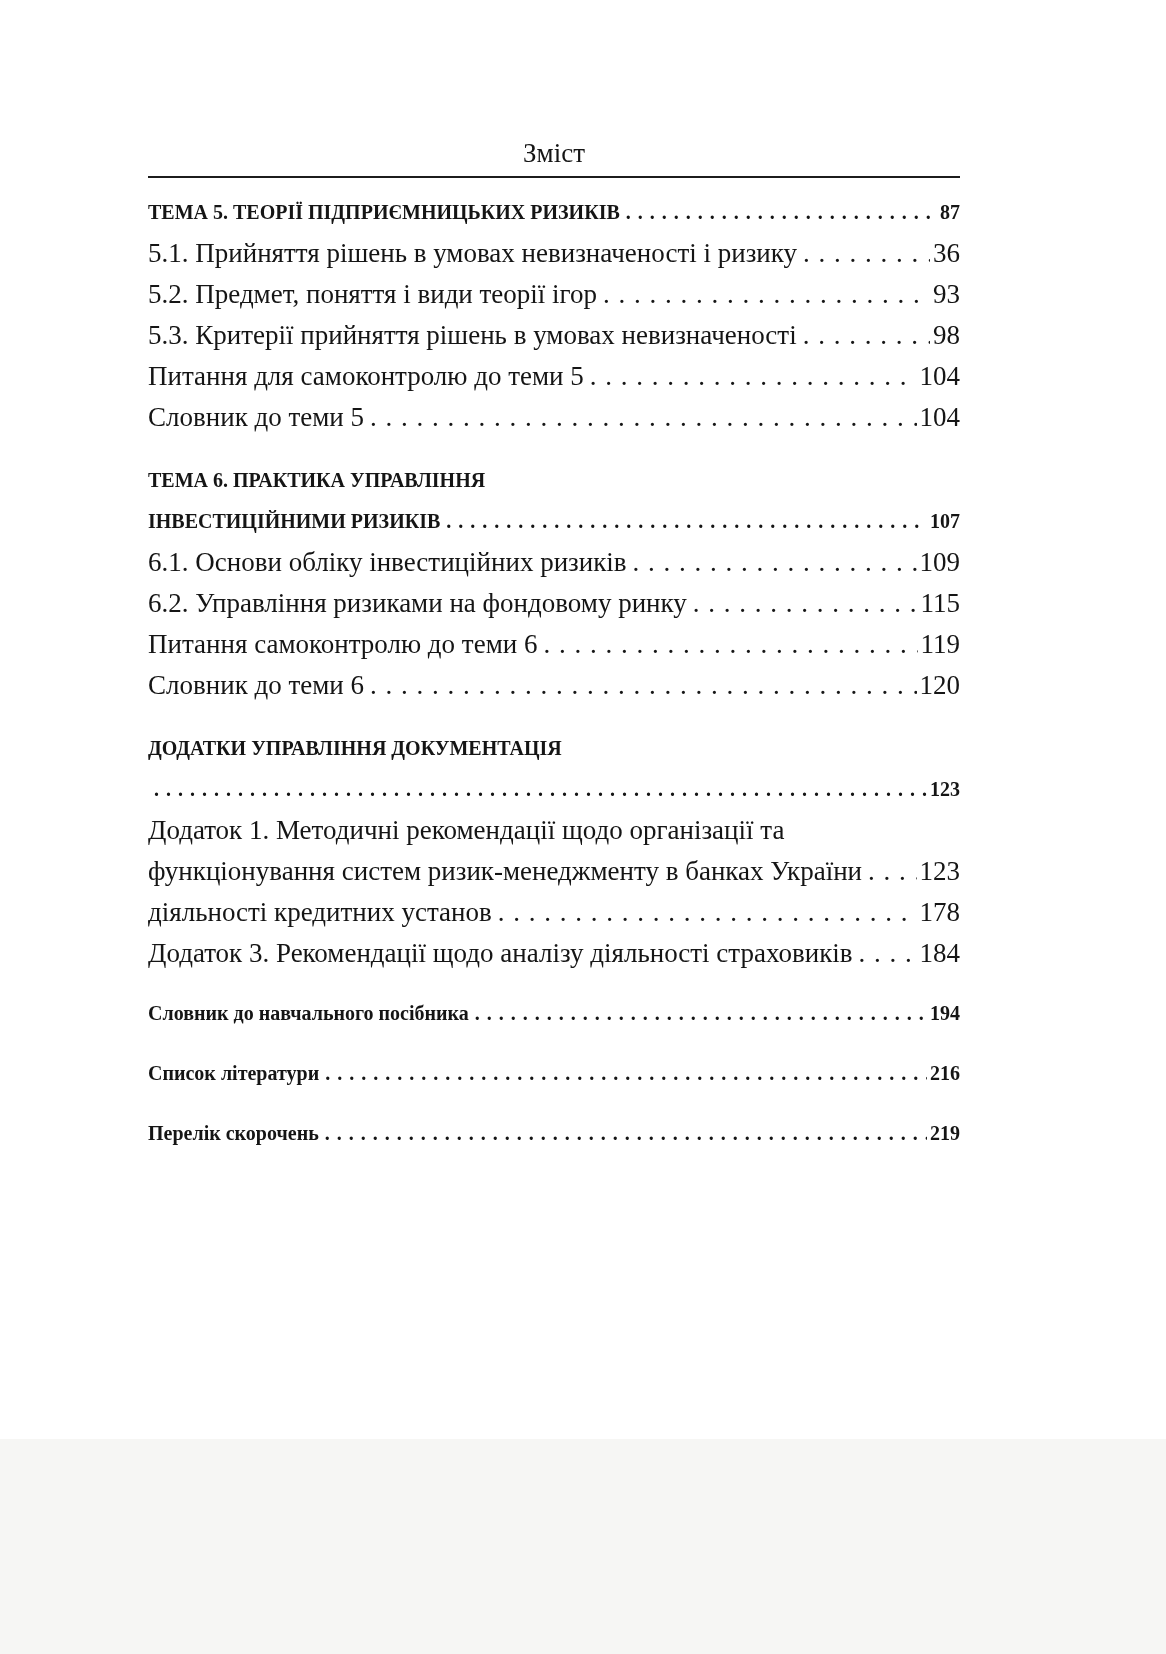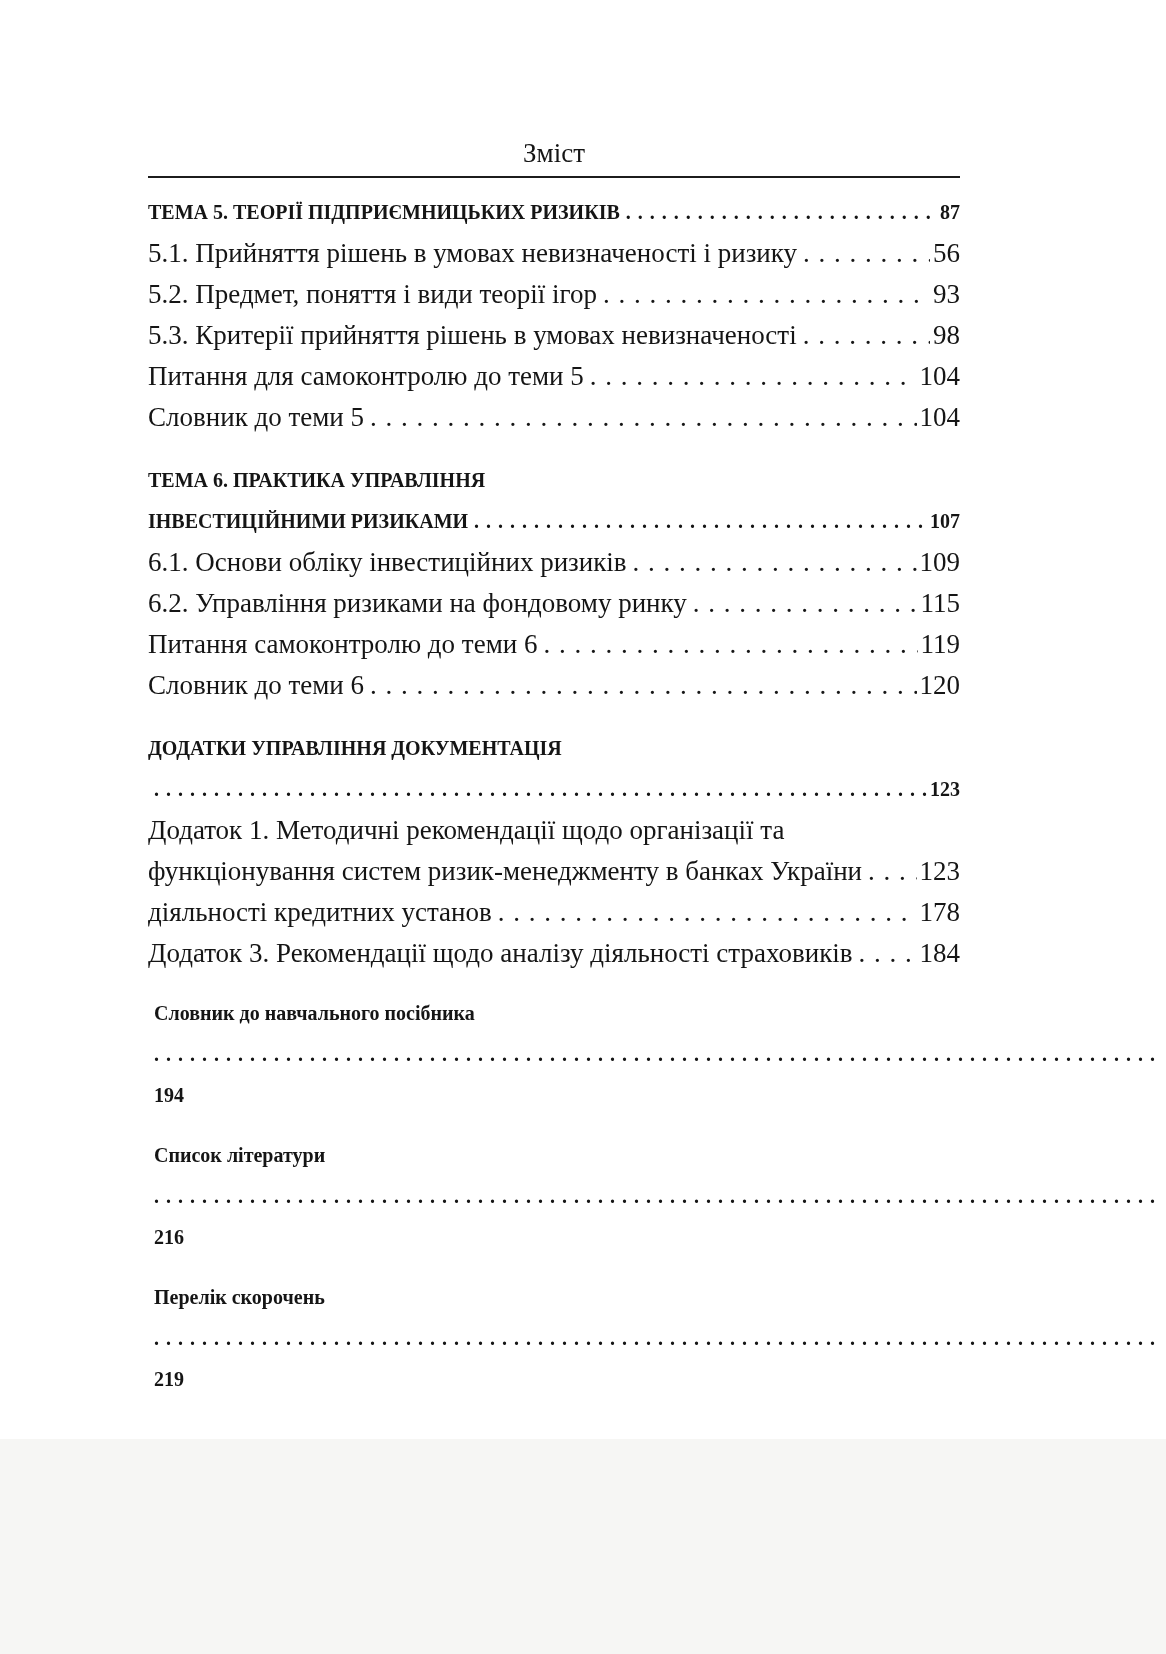--- a/index.html
+++ b/index.html
@@ -44,21 +44,21 @@
     margin: 0 3px 0 6px;
     min-width: 10px;
   }
   .row .dots::after {
     content: ". . . . . . . . . . . . . . . . . . . . . . . . . . . . . . . . . . . . . . . . . . . . . . . . . . . . . . . . . . . . . . . . . . . . . . . . . . . . . . . . . . . .";
     letter-spacing: 1px;
   }
   .row .pg { white-space: nowrap; flex: 0 0 auto; text-align: center; }
   .b2 { font-weight: bold; font-size: 20px; }
   .sect { margin-top: 22px; }
-  .sect2 { margin-top: 19px; flex-direction: column; }
+  .sect2 { margin-top: 19px; }
   .l1 { white-space: nowrap; }
   .footer-page {
     position: absolute;
     right: 208px;
     top: 1488px;
     font-size: 28px;
     text-align: center;
   }
 </style>
 </head>
@@ -72,21 +72,21 @@
     <div class="toc">
 
       <div class="row b2">
         <span class="t">ТЕМА 5. ТЕОРІЇ ПІДПРИЄМНИЦЬКИХ РИЗИКІВ</span>
         <span class="dots"></span>
         <span class="pg">87</span>
       </div>
       <div class="row">
         <span class="t">5.1. Прийняття рішень в умовах невизначеності і ризику</span>
         <span class="dots"></span>
-        <span class="pg">56</span>
+        <span class="pg">36</span>
       </div>
       <div class="row">
         <span class="t">5.2. Предмет, поняття і види теорії ігор</span>
         <span class="dots"></span>
         <span class="pg">93</span>
       </div>
       <div class="row">
         <span class="t">5.3. Критерії прийняття рішень в умовах невизначеності</span>
         <span class="dots"></span>
         <span class="pg">98</span>
@@ -98,21 +98,21 @@
       </div>
       <div class="row">
         <span class="t">Словник до теми 5</span>
         <span class="dots"></span>
         <span class="pg">104</span>
       </div>
 
       <div class="sect b2">
         <div class="l1">ТЕМА 6. ПРАКТИКА УПРАВЛІННЯ</div>
         <div class="row">
-          <span class="t">ІНВЕСТИЦІЙНИМИ РИЗИКАМИ</span>
+          <span class="t">ІНВЕСТИЦІЙНИМИ РИЗИКІВ</span>
           <span class="dots"></span>
           <span class="pg">107</span>
         </div>
       </div>
       <div class="row">
         <span class="t">6.1. Основи обліку інвестиційних ризиків</span>
         <span class="dots"></span>
         <span class="pg">109</span>
       </div>
       <div class="row">

